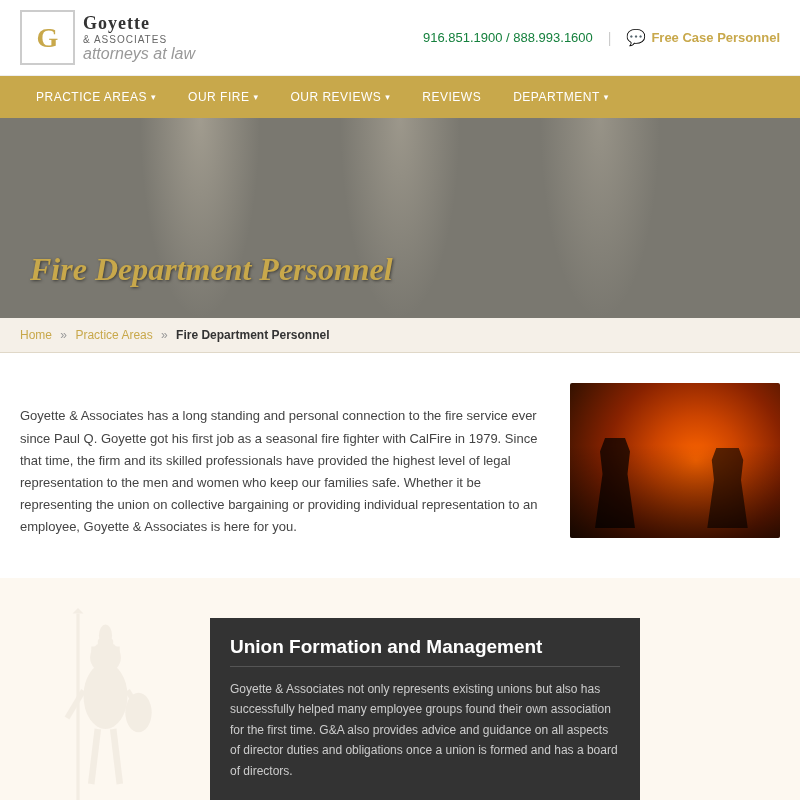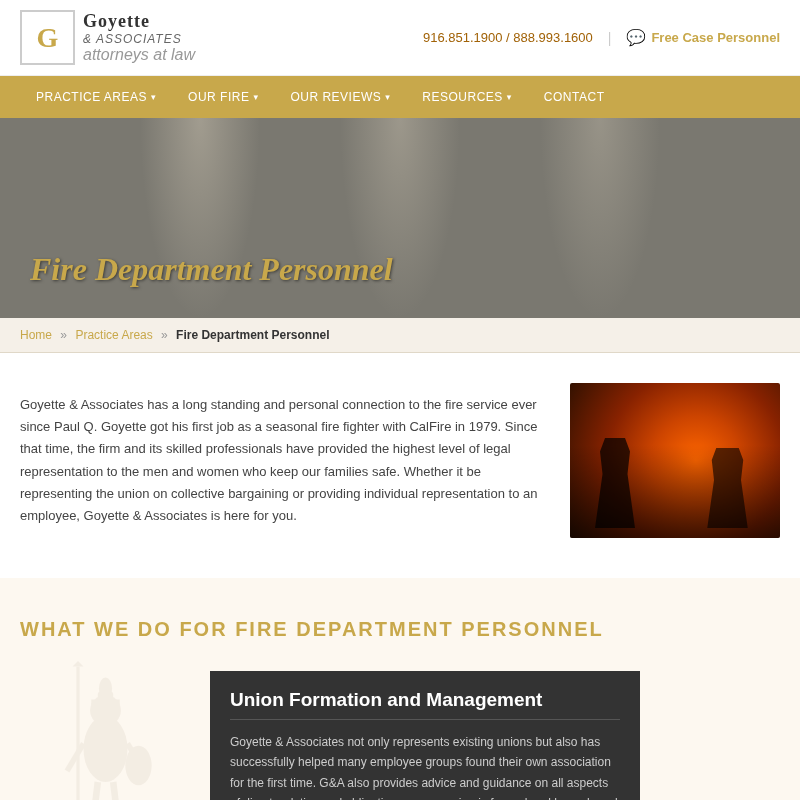--- a/index.html
+++ b/index.html
@@ -5,24 +5,24 @@
     * { margin: 0; padding: 0; box-sizing: border-box; }
     body { font-family: Arial, sans-serif; font-size: 14px; color: #333; width: 800px; overflow-x: hidden; }
 
     
     .header { display: flex; align-items: center; justify-content: space-between; padding: 10px 20px; background: #fff; border-bottom: 1px solid #eee; }
     .logo-area { display: flex; align-items: center; }
     .logo-box { width: 55px; height: 55px; background: #fff; border: 2px solid #ccc; display: flex; align-items: center; justify-content: center; margin-right: 8px; }
     .logo-g { font-size: 28px; font-weight: bold; color: #c8a84b; font-family: Georgia, serif; }
     .logo-text { display: flex; flex-direction: column; }
     .logo-name { font-size: 18px; font-weight: bold; color: #333; font-family: Georgia, serif; letter-spacing: 1px; }
-    .logo-sub { font-size: 12px; color: #666; letter-spacing: 1px; text-transform: uppercase; font-style: italic; }
+    .logo-sub { font-size: 10px; color: #666; letter-spacing: 1px; text-transform: uppercase; }
     .logo-tagline { font-size: 16px; color: #999; font-style: italic; }
     .header-right { display: flex; align-items: center; gap: 15px; }
-    .phone-numbers { font-size: 13px; color: #a16207; }
+    .phone-numbers { font-size: 13px; color: #15803d; }
     .divider-v { color: #ccc; }
     .free-case { color: #c8a84b; font-size: 13px; font-weight: bold; display: flex; align-items: center; gap: 5px; cursor: pointer; }
     .chat-icon { font-size: 16px; }
 
     
     .nav { background: #c8a84b; display: flex; align-items: center; padding: 0 20px; }
     .nav-item { color: #fff; font-size: 12px; padding: 14px 16px; cursor: pointer; display: flex; align-items: center; gap: 4px; white-space: nowrap; font-weight: 500; letter-spacing: 0.5px; }
     .nav-arrow { font-size: 9px; }
 
     
@@ -36,21 +36,21 @@
     .hero-title { position: absolute; bottom: 30px; left: 30px; color: #c8a84b; font-size: 32px; font-family: Georgia, serif; font-style: italic; text-shadow: 1px 1px 3px rgba(0,0,0,0.5); }
 
     
     .breadcrumb { background: #f5f0e8; padding: 10px 20px; font-size: 12px; border-bottom: 1px solid #e0d8c8; }
     .breadcrumb a { color: #c8a84b; text-decoration: none; }
     .breadcrumb .separator { color: #999; margin: 0 5px; }
     .breadcrumb .current { font-weight: bold; color: #333; }
 
     
     .content { background: #fff; padding: 30px 20px 40px 20px; }
-    .content-inner { display: flex; gap: 18px; align-items: center; }
+    .content-inner { display: flex; gap: 18px; align-items: flex-end; }
     .content-text { flex: 1; font-size: 13px; line-height: 1.7; color: #444; }
     .content-image { width: 210px; flex-shrink: 0; }
     .firefighter-img { width: 210px; height: 155px; background: 
       radial-gradient(circle at 60% 50%, #ff6600 0%, #cc4400 30%, #882200 60%, #331100 100%);
       position: relative; overflow: hidden; border-radius: 2px; }
     .firefighter-img::before { content: ''; position: absolute; bottom: 0; left: 0; right: 0; height: 60%; 
       background: linear-gradient(to top, rgba(0,0,0,0.6) 0%, transparent 100%); }
     .firefighter-silhouette { position: absolute; bottom: 10px; left: 20px; width: 50px; height: 90px;
       background: rgba(0,0,0,0.7); clip-path: polygon(30% 0%, 70% 0%, 80% 15%, 75% 40%, 90% 100%, 10% 100%, 25% 40%, 20% 15%); }
     .firefighter-silhouette2 { position: absolute; bottom: 10px; right: 30px; width: 45px; height: 80px;
@@ -97,25 +97,25 @@
   </div>
   <div class="nav-item">
     <span>OUR FIRE</span>
     <span class="nav-arrow">▾</span>
   </div>
   <div class="nav-item">
     <span>OUR REVIEWS</span>
     <span class="nav-arrow">▾</span>
   </div>
   <div class="nav-item">
-    <span>RESOURCES</span>
-    <span class="nav-arrow">▾</span>
+    <span>REVIEWS</span>
   </div>
   <div class="nav-item">
-    <span>CONTACT</span>
+    <span>DEPARTMENT</span>
+    <span class="nav-arrow">▾</span>
   </div>
 </nav>
 
 <div class="hero">
   <div class="hero-columns"></div>
   <h1 class="hero-title">Fire Department Personnel</h1>
 </div>
 
 <div class="breadcrumb">
   <a href="#">Home</a>
@@ -131,21 +131,20 @@
     <div class="content-image">
       <div class="firefighter-img">
         <div class="firefighter-silhouette"></div>
         <div class="firefighter-silhouette2"></div>
       </div>
     </div>
   </div>
 </div>
 
 <div class="what-we-do">
-  <h2 class="section-title">WHAT WE DO FOR FIRE DEPARTMENT PERSONNEL</h2>
   <div class="what-inner">
 
     <div class="warrior-bg">
       <svg class="warrior-svg" viewBox="0 0 100 200" xmlns="http://www.w3.org/2000/svg">
 
         <line x1="30" y1="5" x2="30" y2="190" stroke="#8B7355" stroke-width="3"></line>
         <polygon points="25,5 35,5 30,0" fill="#8B7355"></polygon>
 
         <ellipse cx="55" cy="80" rx="20" ry="30" fill="#8B7355"></ellipse>
 

